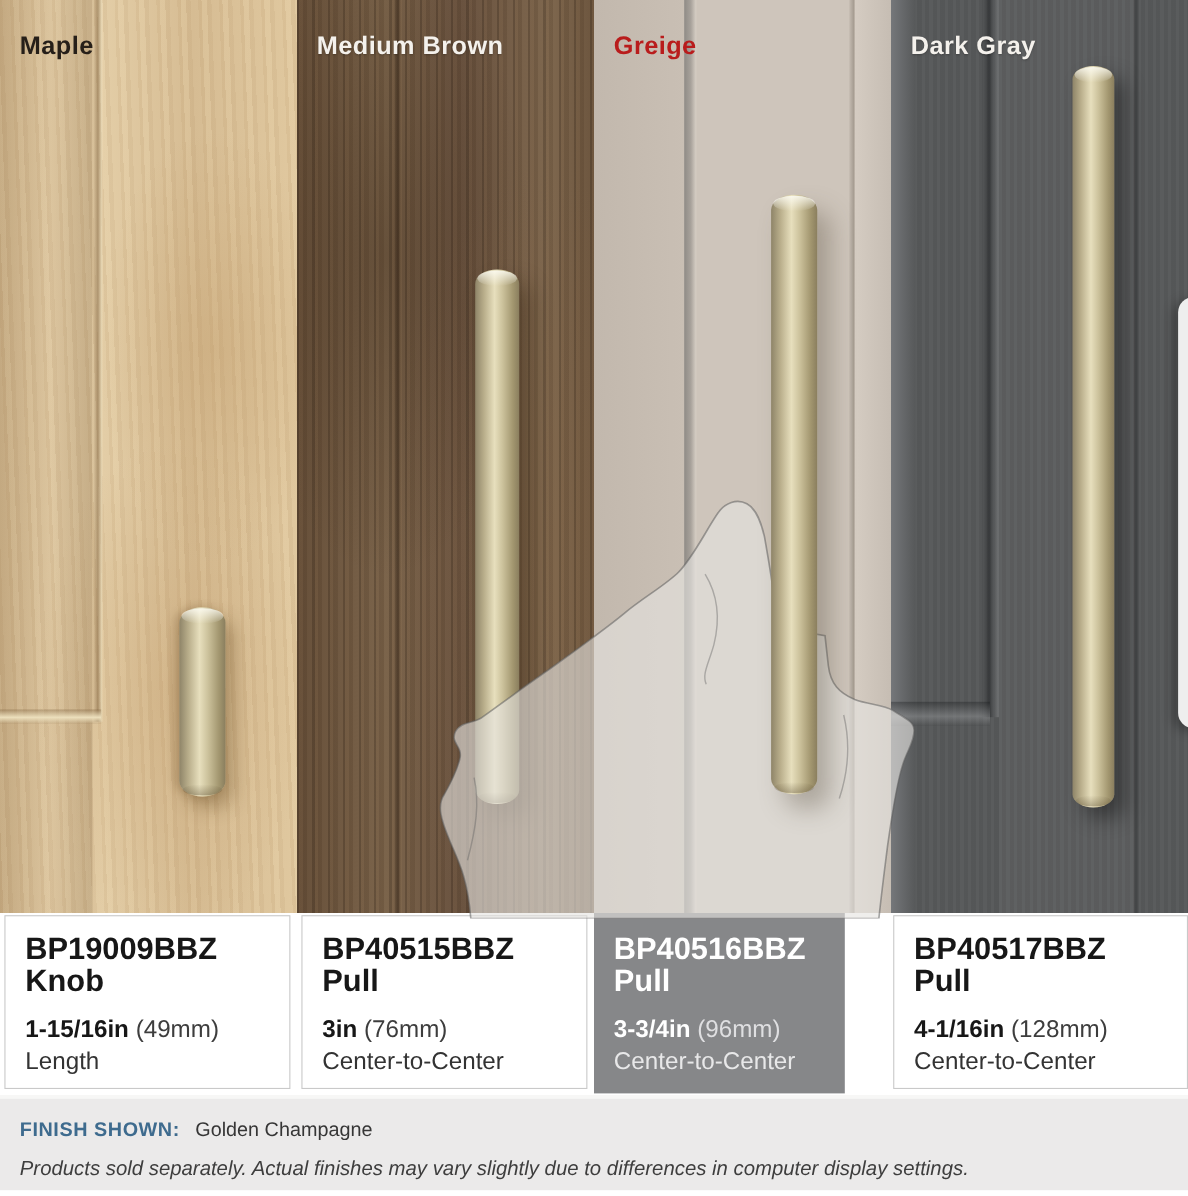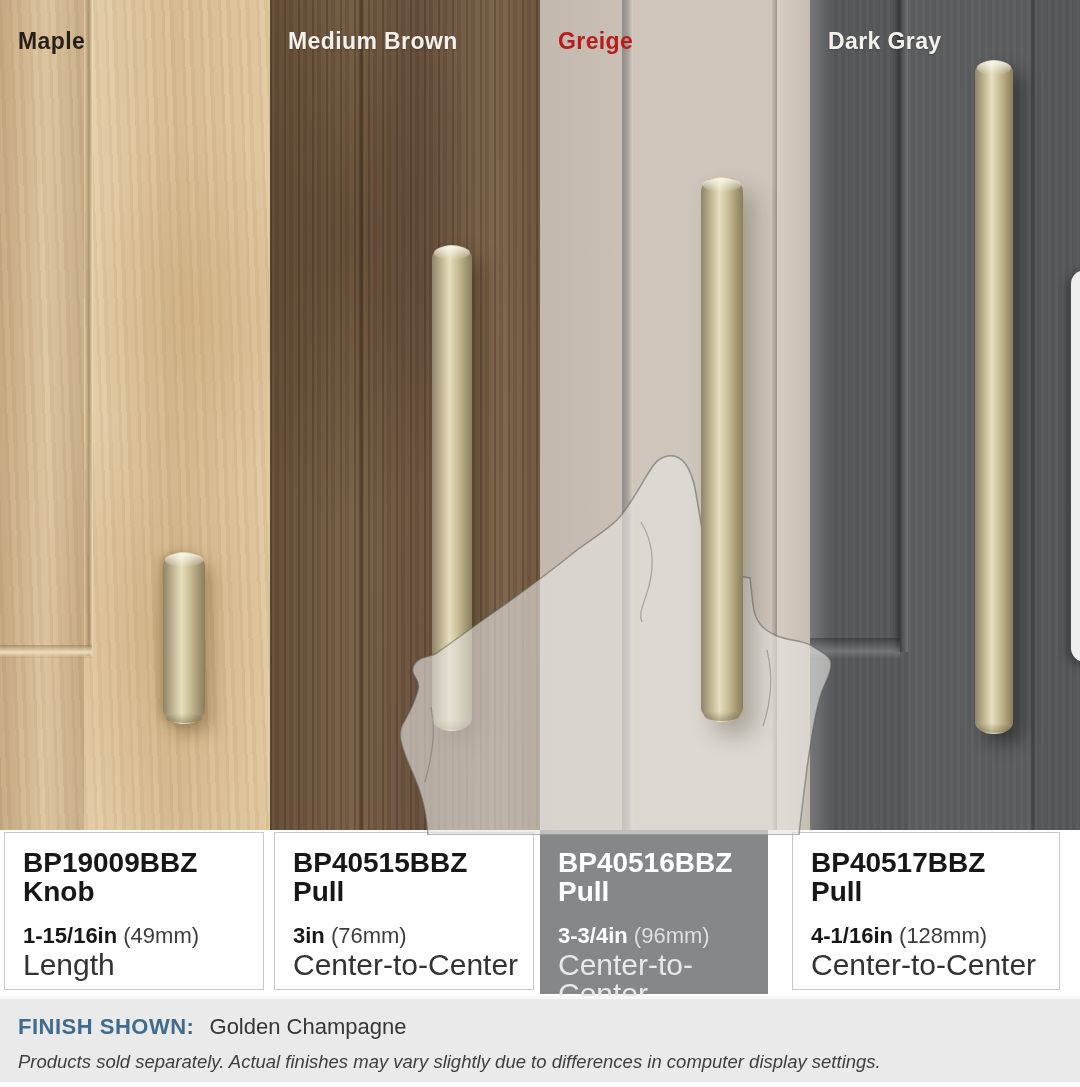--- a/index.html
+++ b/index.html
@@ -80,33 +80,33 @@
   
   .peek-card{position:absolute;left:1071px;top:270px;width:26px;height:392px;z-index:4;
     background:#eeeeee;border-radius:14px 0 0 14px;box-shadow:-5px 3px 10px rgba(0,0,0,.28);}
 
   
   .card{position:absolute;top:832px;height:158px;box-sizing:border-box;background:#ffffff;
     border:1px solid #c9c9c9;padding:15px 0 0 18px;color:#171717;}
   .card-1{left:4px;width:260px;}
   .card-2{left:274px;width:260px;}
   .card-3{left:540px;width:228px;top:830px;height:164px;background:#868789;border:none;color:#ffffff;padding-top:18px;}
-  .card-4{left:792px;width:268px;}
+  .card-4{left:812px;width:268px;}
   .code,.ptype{font-size:28px;font-weight:bold;line-height:29px;}
   .size-line{margin-top:15px;font-size:22px;line-height:29px;}
   .size{font-weight:bold;}
   .mm{font-weight:normal;color:#3d3d3d;}
-  .dim{font-size:30px;line-height:29px;color:#333333;}
+  .dim{font-size:22px;line-height:29px;color:#333333;}
   .card-3 .mm{color:#dfdfe1;}
   .card-3 .dim{color:#e8e8e9;}
 
   
   .footer{position:absolute;left:0;top:996px;width:1080px;height:86px;box-sizing:border-box;
     background:#ebeaea;border-top:3px solid #f7f7f6;padding:15px 0 0 18px;}
-  .finish-row{font-size:22px;line-height:26px;}
+  .finish-row{font-size:18px;line-height:26px;}
   .fs-label{color:#3e6b8e;font-weight:bold;letter-spacing:.5px;}
   .fs-value{color:#363636;margin-left:9px;}
   .disclaimer{margin-top:11px;font-style:italic;font-size:18.5px;color:#3e3e3e;}
 </style>
 </head>
 <body>
 
 <div class="stage">
 
   <div class="col col-maple">

